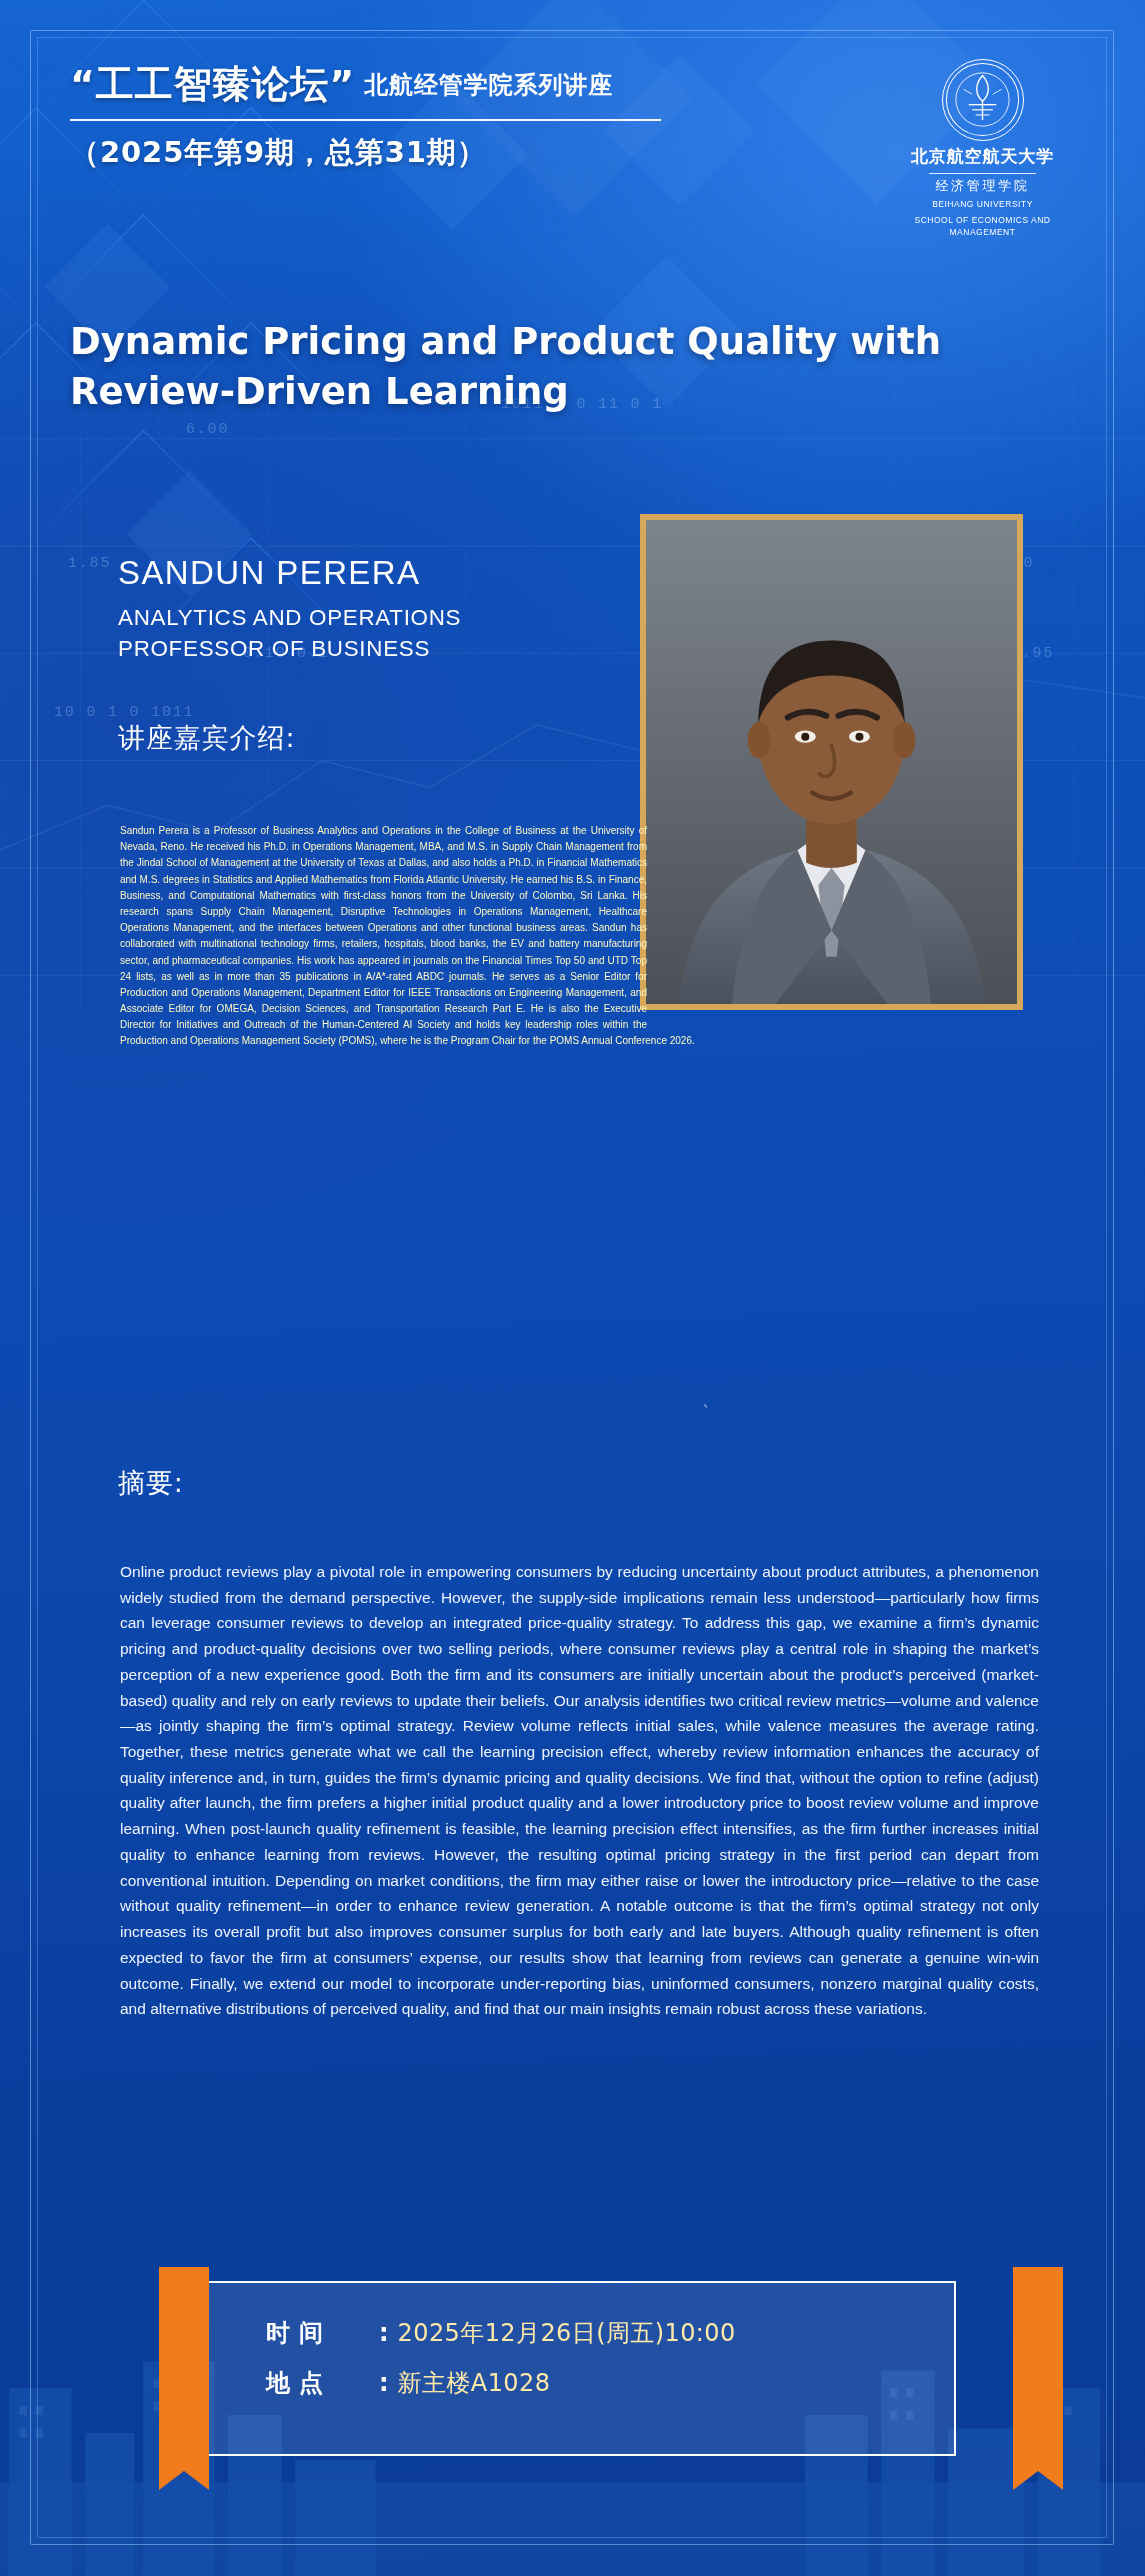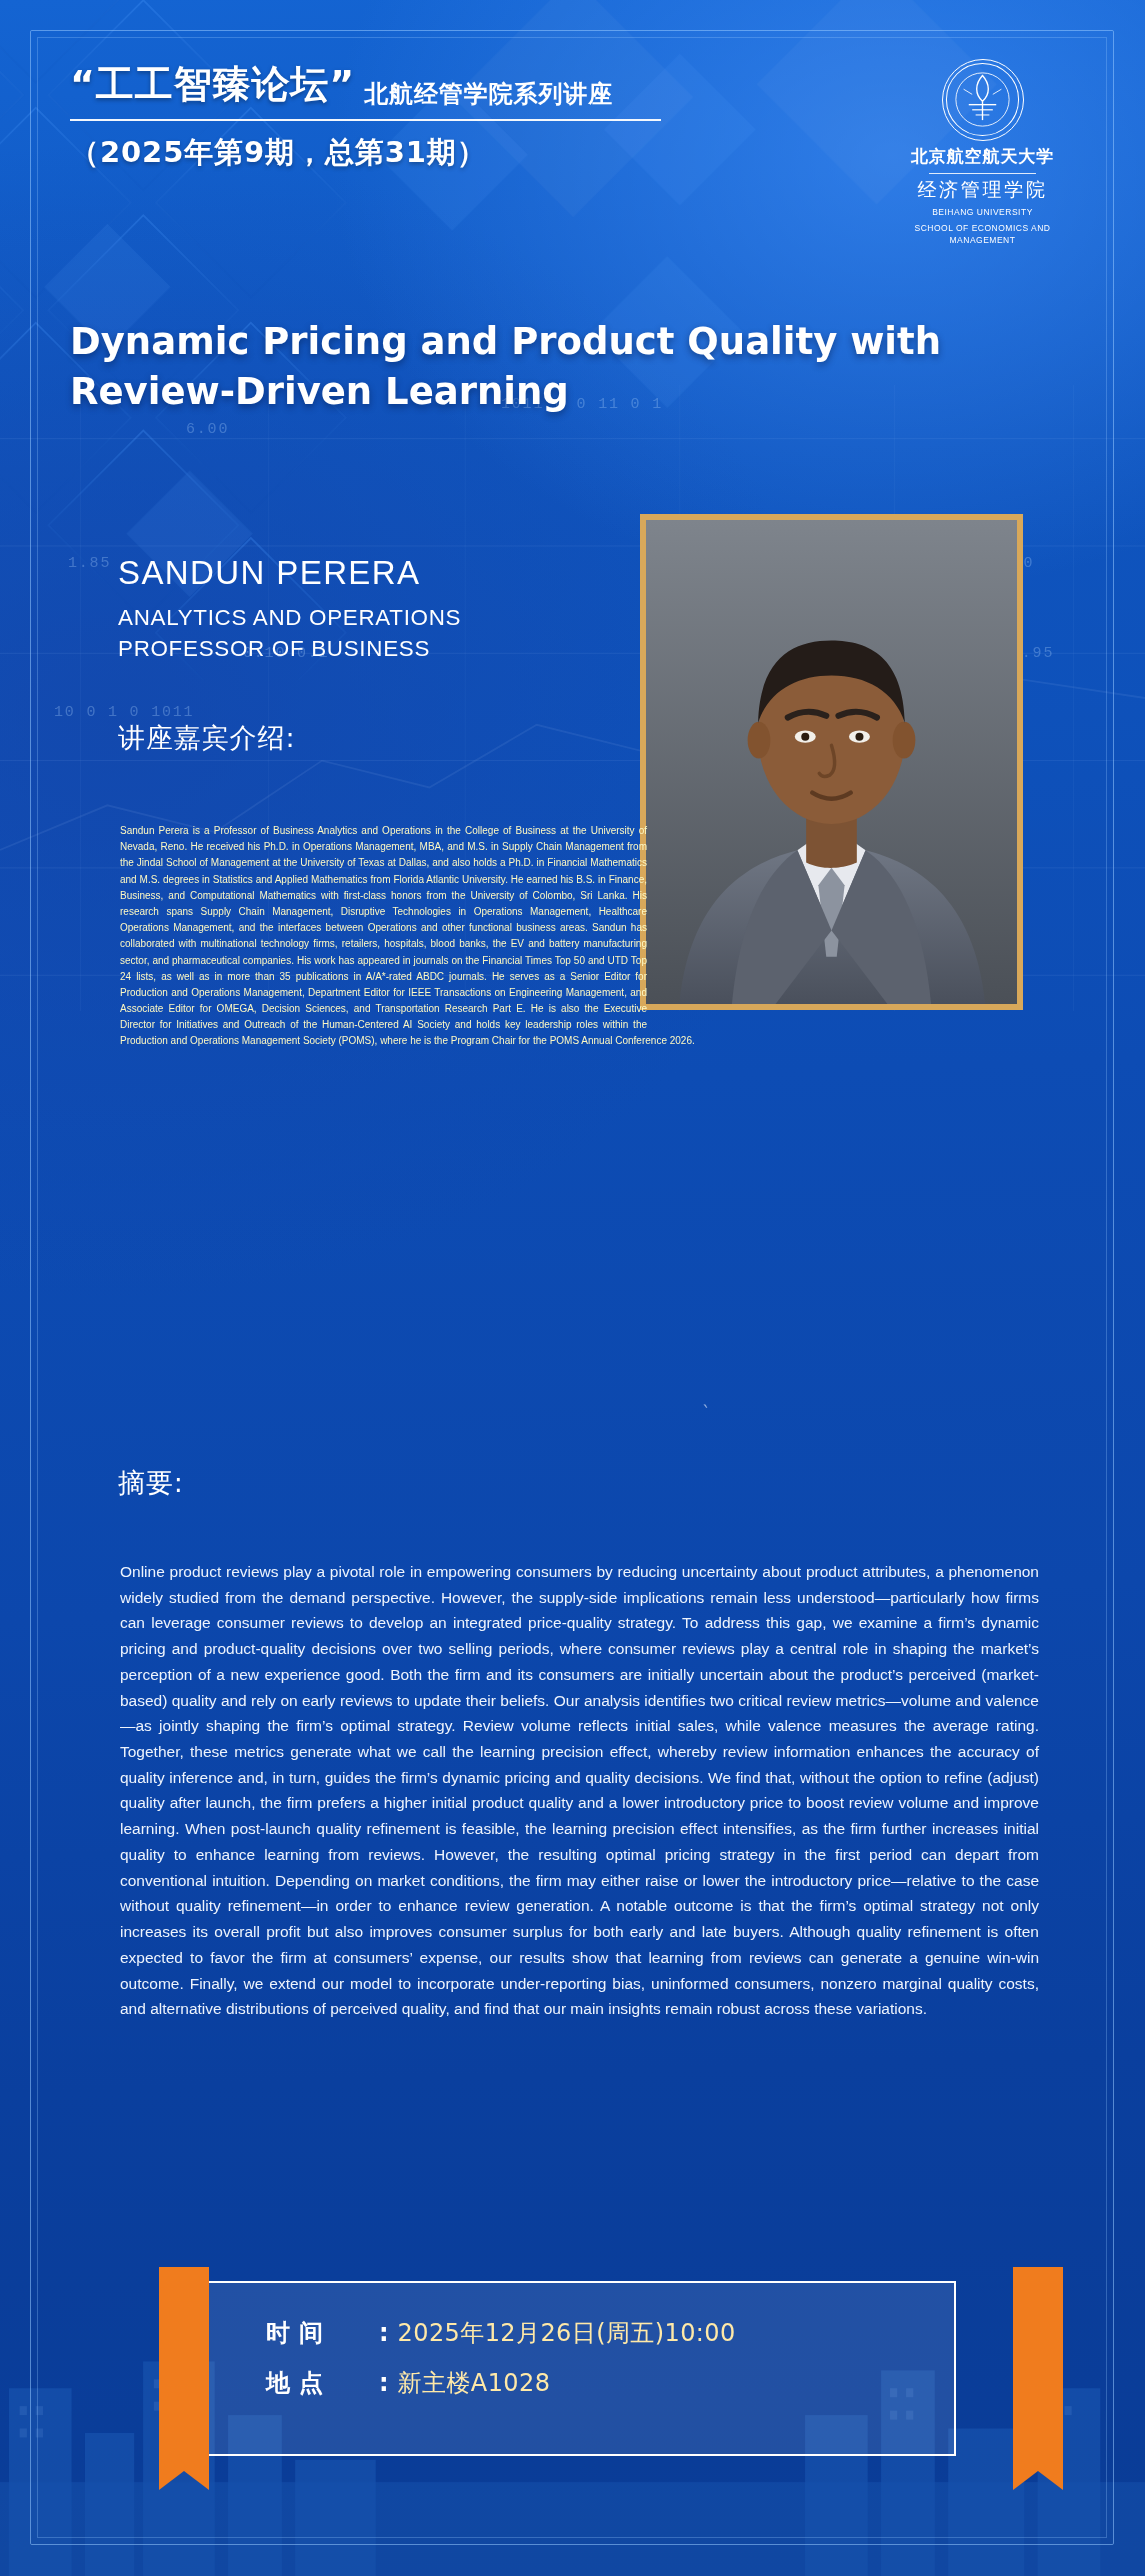--- a/index.html
+++ b/index.html
@@ -67,21 +67,21 @@
 
   
   .header {
     position: absolute;
     left: 70px; top: 59px;
     width: 1011px;
     height: 152px;
   }
   .title-row {
     display: flex;
-    align-items: flex-end;
+    align-items: center;
     gap: 3.6px;
   }
   .forum-name {
     font-family: "DejaVu Sans", sans-serif;
     font-weight: bold;
     font-size: 38px;
     color: #ffffff;
     letter-spacing: 0.9px;
     text-shadow: 0 1.8px 4.5px rgba(0,0,0,.35);
   }
@@ -133,21 +133,21 @@
     font-size: 17px;
     letter-spacing: 0.9px;
   }
   .logo-divider {
     width: 107px; height: 0.9px;
     background: rgba(255,255,255,.85);
     margin: 4.5px auto 3.6px;
   }
   .logo-school-cn {
     font-family: Liberation Sans, sans-serif;
-    font-size: 19px;
+    font-size: 13px;
     letter-spacing: 2.7px;
   }
   .logo-name-en {
     margin-top: 4.5px;
     font-size: 8.5px;
     letter-spacing: 0.5px;
     line-height: 1.35;
   }
 
   

